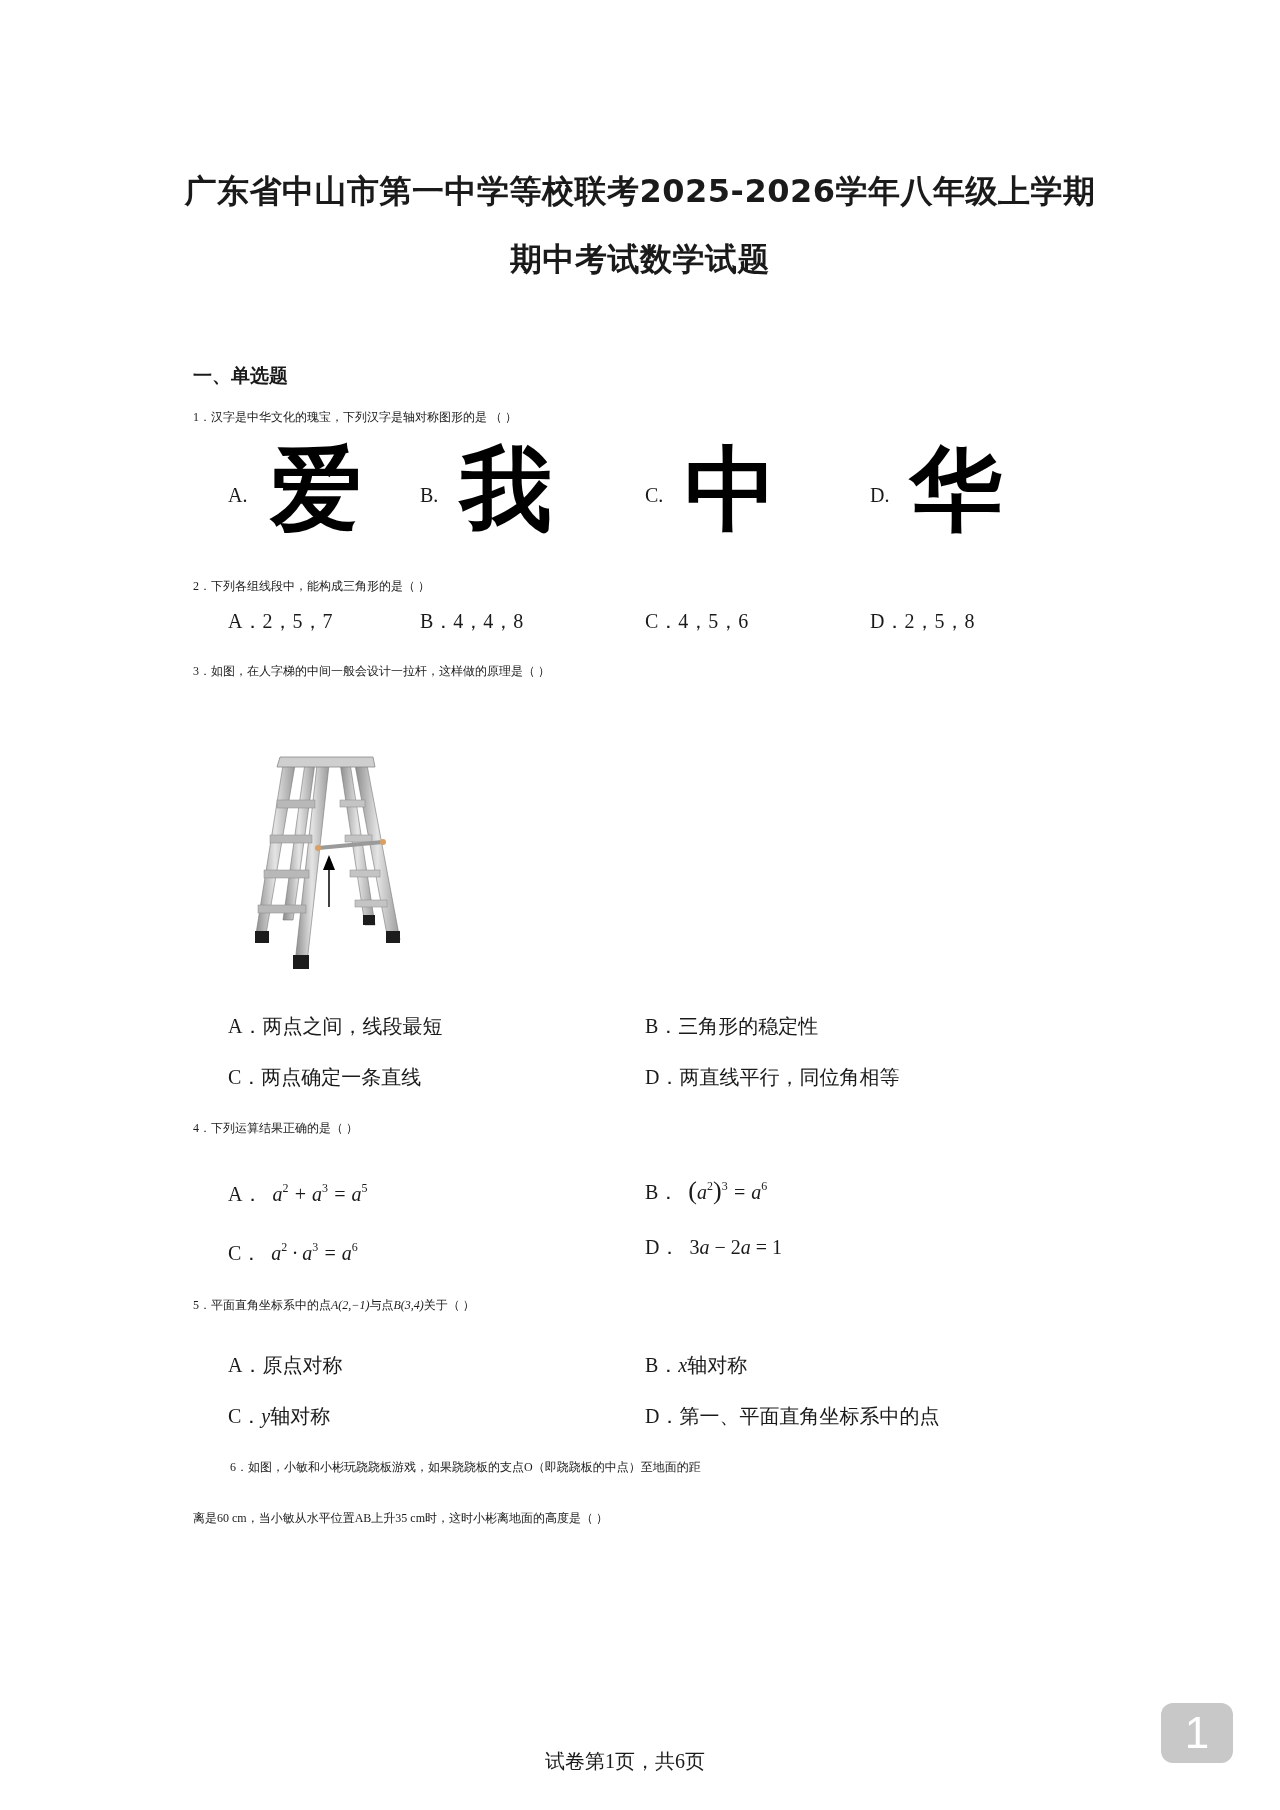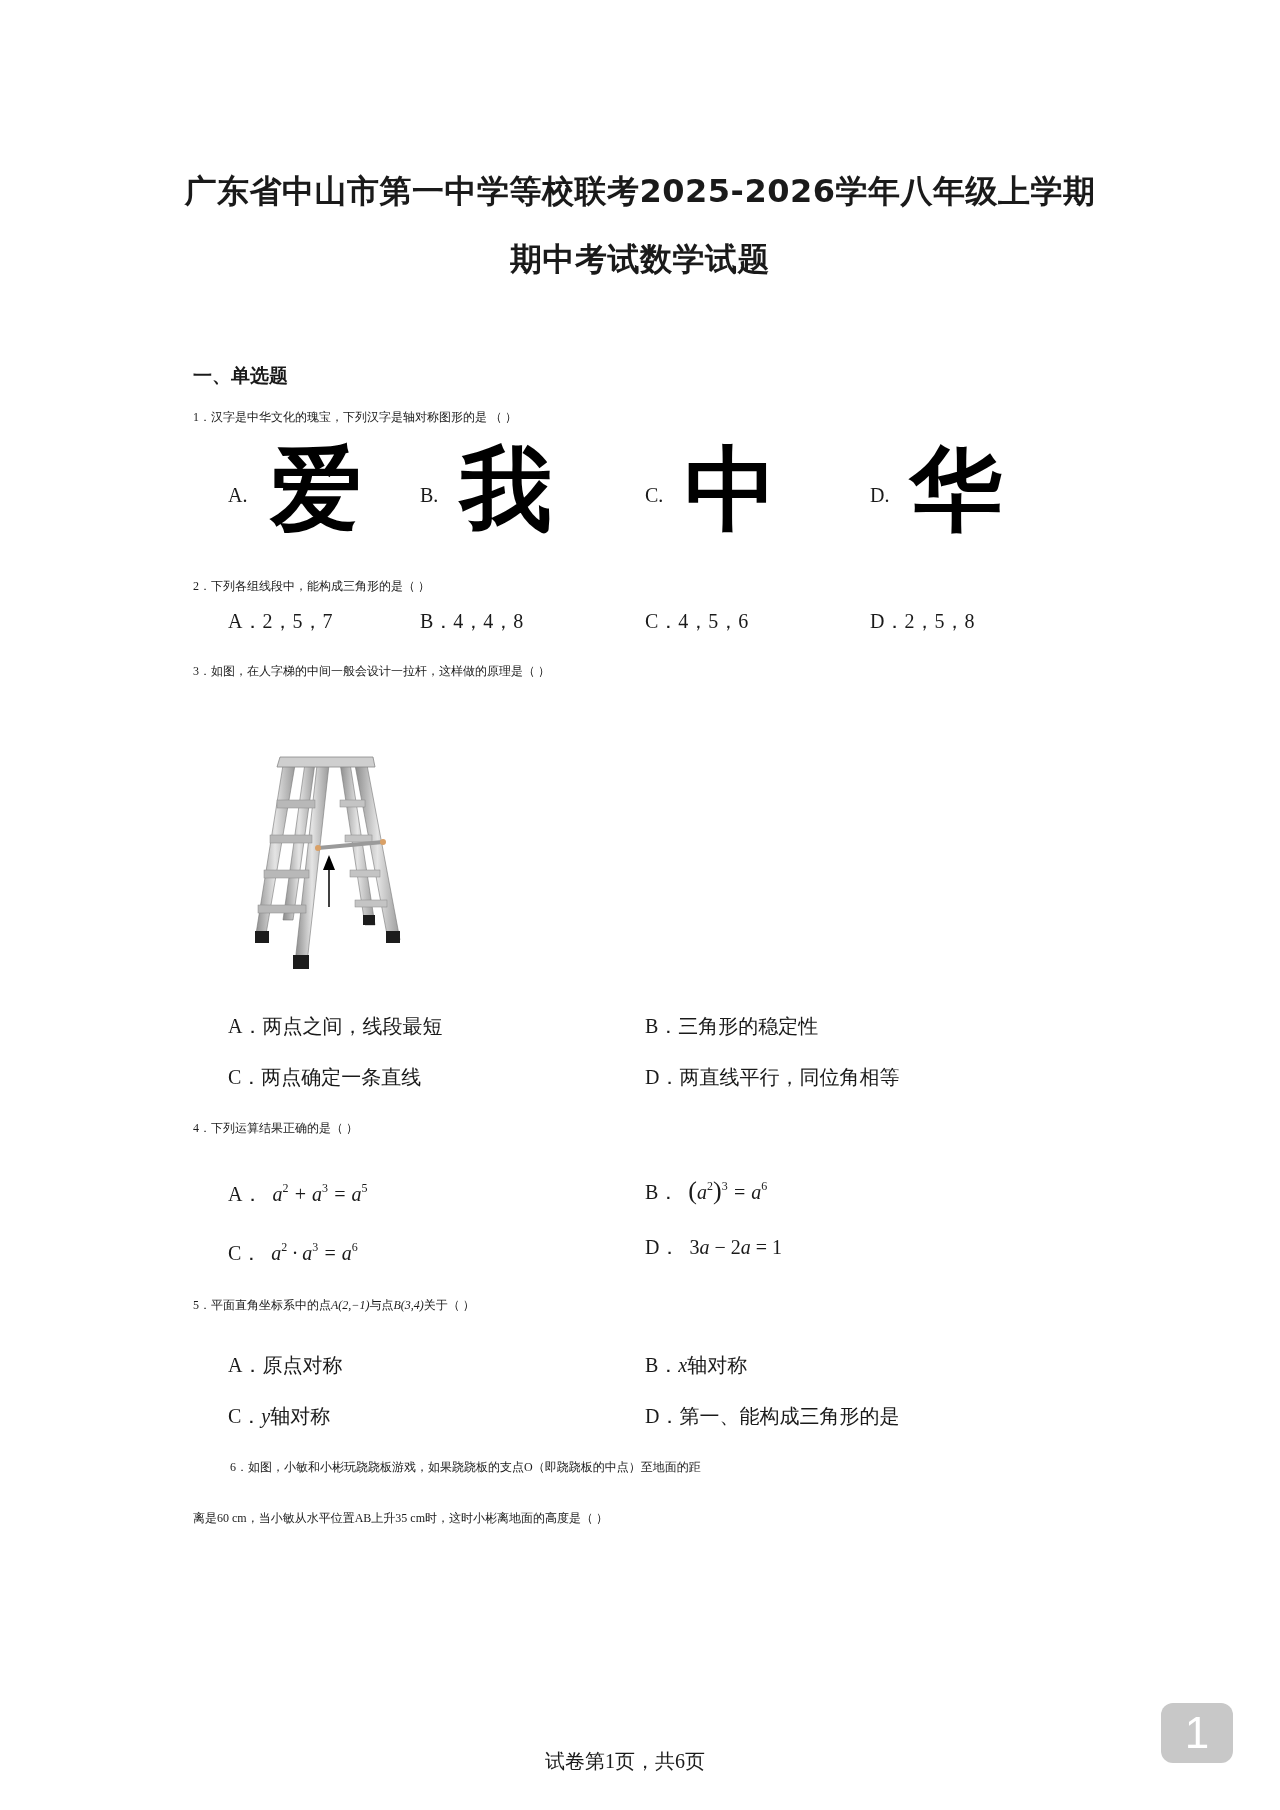--- a/index.html
+++ b/index.html
@@ -168,21 +168,21 @@
   <span>D．</span>
   <span>&nbsp;3<i>a</i> − 2<i>a</i> = 1</span>
 </div>
 
 <div class="abs q" style="left:193px; top:1292px;">
   <span>5．</span><span>平面直角坐标系中的点</span><span class="math">A(2,−1)</span><span>与点</span><span class="math">B(3,4)</span><span>关于（   ）</span>
 </div>
 <div class="abs opt" style="left:228px; top:1352px;"><span>A．</span><span>原点对称</span></div>
 <div class="abs opt" style="left:645px; top:1352px;text-align:right;"><span>B．</span><span class="math">x</span><span>轴对称</span></div>
 <div class="abs opt" style="left:228px; top:1403px;"><span>C．</span><span class="math">y</span><span>轴对称</span></div>
-<div class="abs opt" style="left:645px; top:1403px;"><span>D．</span><span>第一、能构成三角形的是</span></div>
+<div class="abs opt" style="left:645px; top:1403px;"><span>D．</span><span>第一、平面直角坐标系中的点</span></div>
 
 <div class="abs q" style="left:193px; top:1454px;margin-left:37px;">
   <span>6．</span><span>如图，小敏和小彬玩跷跷板游戏，如果跷跷板的支点O（即跷跷板的中点）至地面的距</span>
 </div>
 <div class="abs q" style="left:193px; top:1505px;">离是60 cm，当小敏从水平位置AB上升35 cm时，这时小彬离地面的高度是（   ）</div>
 
 <div class="abs footer" style="left:545px; top:1748px;">试卷第1页，共6页</div>
 <div class="page-badge">1</div>
 
 </body></html>

